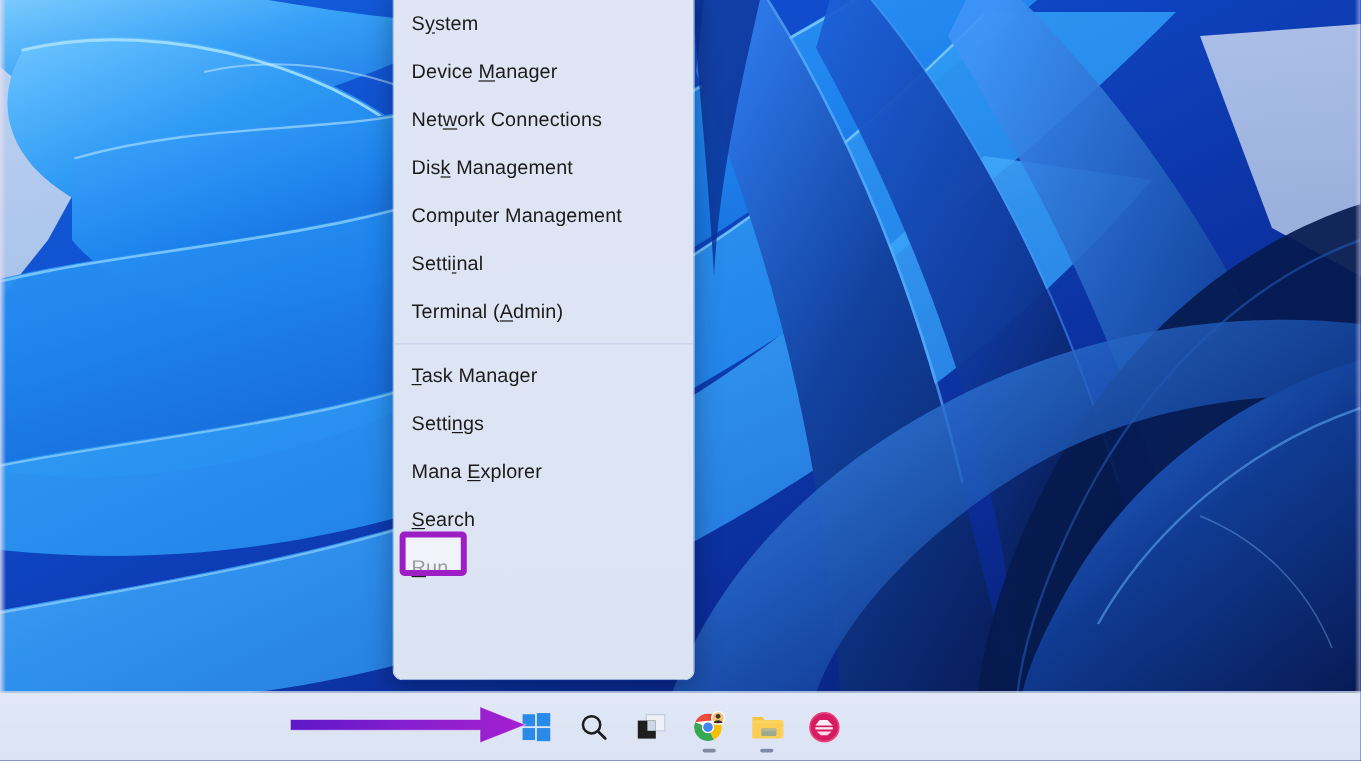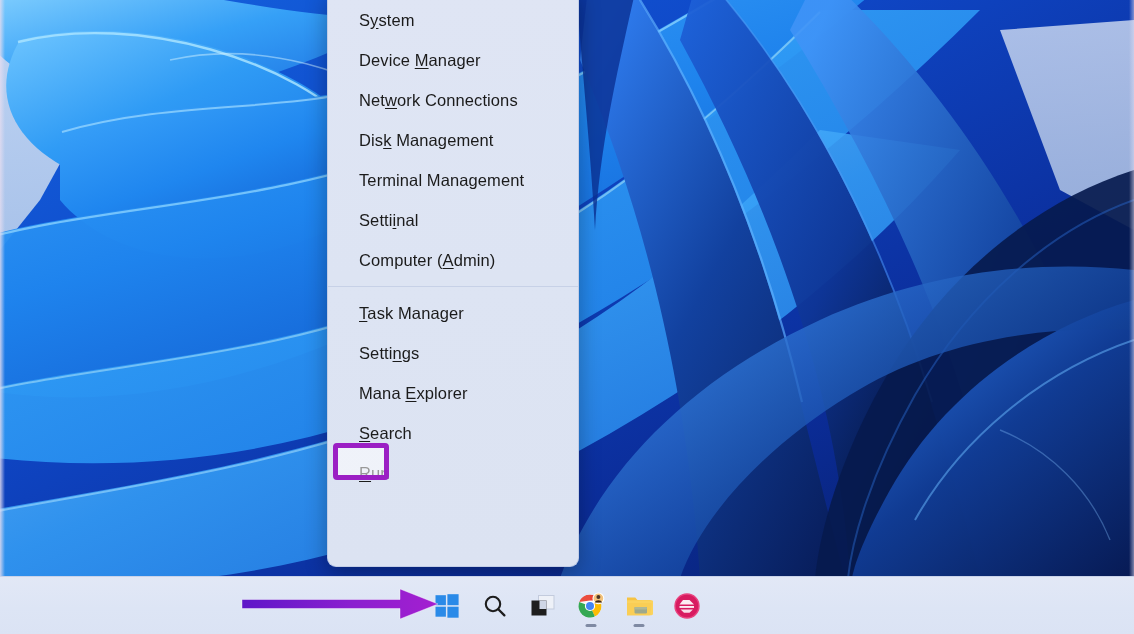--- a/index.html
+++ b/index.html
@@ -64,21 +64,20 @@
   }
   .mi {
     height:40px;
     display:flex; align-items:center;
     padding-left:15px; padding-right:12px;
     font-size:16.5px;
     color:#1b1b1b;
     letter-spacing:.1px;
     position:relative;
     cursor:default;
-    margin-left:16px;
   }
   .mi .lbl { white-space:nowrap; }
   .mi u { text-decoration:underline; text-underline-offset:1.5px; }
   .mi .chev {
     margin-left:auto;
     font-size:14px;
     color:#4a4a4a;
     line-height:1;
     padding-right:10px;
   }
@@ -226,27 +225,27 @@
     <div class="mi">
       <span class="lbl"><span>Device </span><u>M</u><span>anager</span></span>
     </div>
     <div class="mi">
       <span class="lbl"><span>Net</span><u>w</u><span>ork Connections</span></span>
     </div>
     <div class="mi">
       <span class="lbl"><span>Dis</span><u>k</u><span> Management</span></span>
     </div>
     <div class="mi">
-      <span class="lbl"><span>Terminal Mana</span><u>g</u><span>ement</span></span>
+      <span class="lbl"><span>Computer Mana</span><u>g</u><span>ement</span></span>
     </div>
     <div class="mi">
       <span class="lbl"><span>Setti</span><u>i</u><span>nal</span></span>
     </div>
     <div class="mi">
-      <span class="lbl"><span>Computer (</span><u>A</u><span>dmin)</span></span>
+      <span class="lbl"><span>Terminal (</span><u>A</u><span>dmin)</span></span>
     </div>
 
     <div class="msep"></div>
 
     <div class="mi">
       <span class="lbl"><span></span><u>T</u><span>ask Manager</span></span>
     </div>
     <div class="mi">
       <span class="lbl"><span>Setti</span><u>n</u><span>gs</span></span>
     </div>

